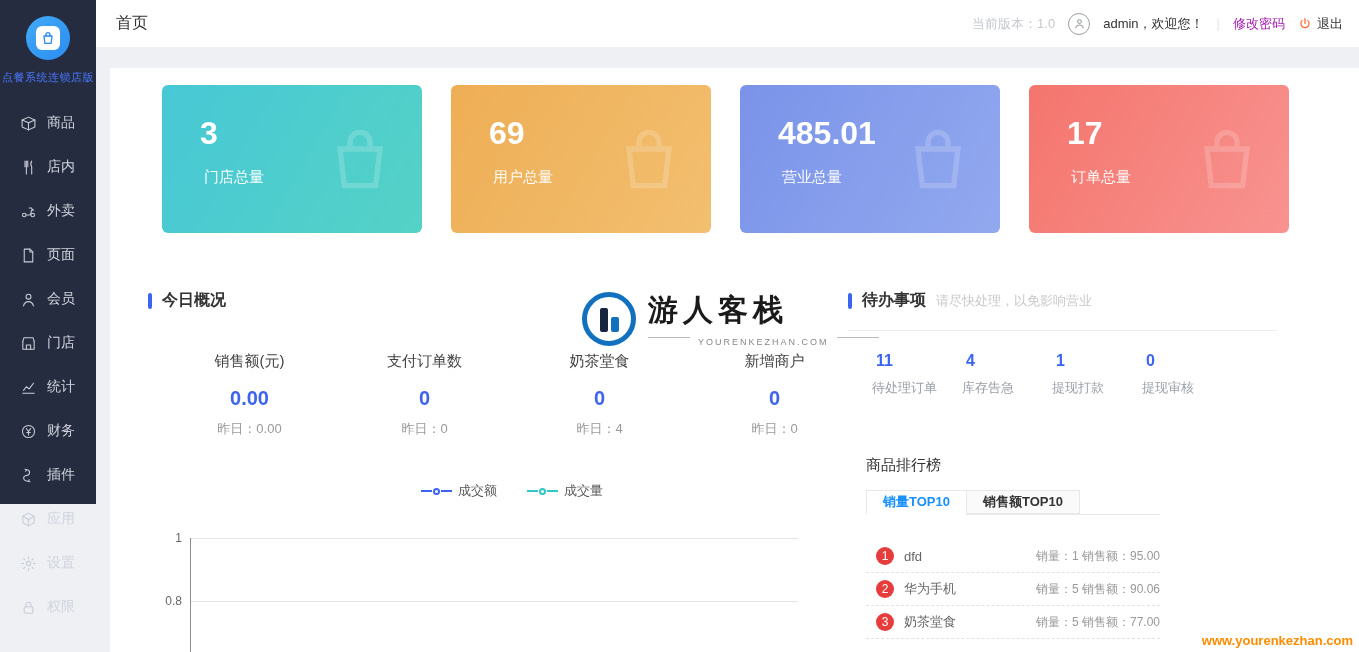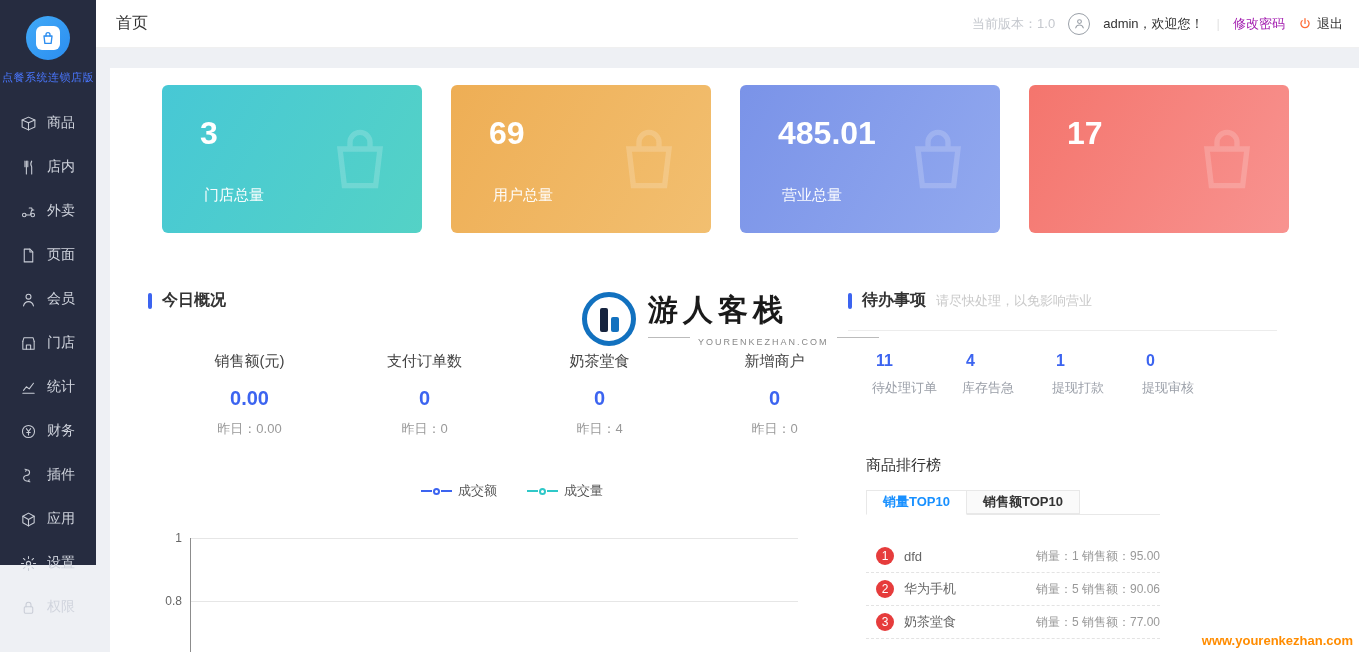--- a/index.html
+++ b/index.html
@@ -1,21 +1,21 @@
 <!DOCTYPE html>
 <html><head>
 <meta charset="utf-8">
 <style>
   * { margin:0; padding:0; box-sizing:border-box; }
   html,body { width:1359px; height:652px; overflow:hidden;
     font-family:"Liberation Sans","DejaVu Sans",sans-serif; background:#eef0f4; }
   #app { position:relative; width:1359px; height:652px; }
 
   
-  #sidebar { position:absolute; left:0; top:0; width:96px; height:565px; background:#262c40; z-index:5; }
+  #sidebar { position:absolute; left:0; top:0; width:96px; height:504px; background:#262c40; z-index:5; }
   .logo { width:44px; height:44px; border-radius:50%; margin:16px auto 10px;
     background:linear-gradient(135deg,#41aaf7,#2b8df0); display:flex; align-items:center; justify-content:center; }
   .logo-box { width:24px; height:24px; background:#fff; border-radius:6px; display:flex; align-items:center; justify-content:center; }
   .brand { color:#4a77ff; font-size:11px; text-align:center; white-space:nowrap; letter-spacing:.5px; }
   .nav { margin-top:16px; }
   .nav-item { height:44px; display:flex; align-items:center; padding-left:20px; gap:10px;
     color:#d0d4dd; font-size:14px; cursor:pointer; }
   .icn { width:17px; height:17px; stroke:#c9cdd6; fill:none; stroke-width:1.5;
     stroke-linecap:round; stroke-linejoin:round; }
 
@@ -39,21 +39,21 @@
 
   
   .cards { position:absolute; left:52px; top:17px; display:flex; gap:29px; }
   .card { width:260px; height:148px; border-radius:6px; color:#fff; position:relative;
     padding:30px 0 0 38px; overflow:hidden; }
   .card-0 { background:linear-gradient(120deg,#47c8d5,#54d2c6); }
   .card-1 { background:linear-gradient(120deg,#eeae55,#f2bf70); }
   .card-2 { background:linear-gradient(120deg,#7a93e8,#92a9ef); }
   .card-3 { background:linear-gradient(120deg,#f4756d,#f89390); }
   .card-value { font-size:32px; font-weight:bold; }
-  .card-label { font-size:15px; margin-top:34px; margin-left:4px; opacity:.96; }
+  .card-label { font-size:15px; margin-top:16px; margin-left:4px; opacity:.96; }
   .ghost { position:absolute; right:22px; top:34px; width:80px; height:80px; opacity:.18; }
   .ghost svg { width:80px; height:80px; stroke:#fff; fill:none; stroke-width:1.6; }
 
   
   .sec-title { position:absolute; display:flex; align-items:center; gap:10px; }
   .sec-bar { width:4px; height:16px; background:#3c64f0; border-radius:2px; }
   .sec-text { font-size:16px; font-weight:bold; color:#333; }
   .sec-hint { font-size:13px; color:#c9c9c9; }
 
   
@@ -273,20 +273,21 @@
         <div class="card card-2">
           <div class="card-value">485.01</div>
           <div class="card-label">营业总量</div>
           <div class="ghost"><svg viewBox="0 0 24 24">
                 <path d="M6 9h12l-1.3 11H7.3z"></path>
                 <path d="M9 9V7a3 3 0 016 0v2"></path>
               </svg></div>
         </div>
         <div class="card card-3">
           <div class="card-value">17</div>
+          <div class="card-label">订单总量</div>
           <div class="ghost"><svg viewBox="0 0 24 24">
                 <path d="M6 9h12l-1.3 11H7.3z"></path>
                 <path d="M9 9V7a3 3 0 016 0v2"></path>
               </svg></div>
         </div>
       </div>
 
       <div class="sec-title" style="left:38px; top:222px;">
         <span class="sec-bar"></span>
         <span class="sec-text">今日概况</span>

